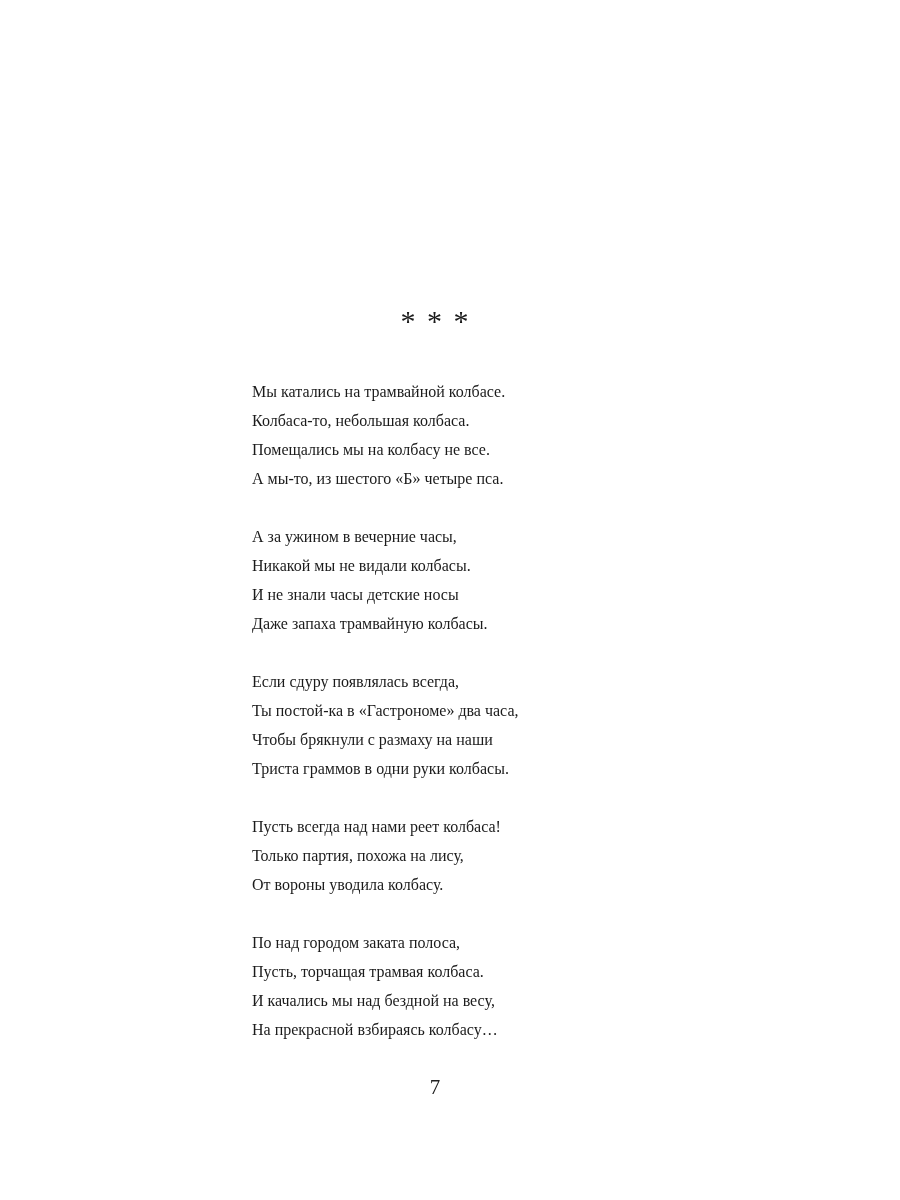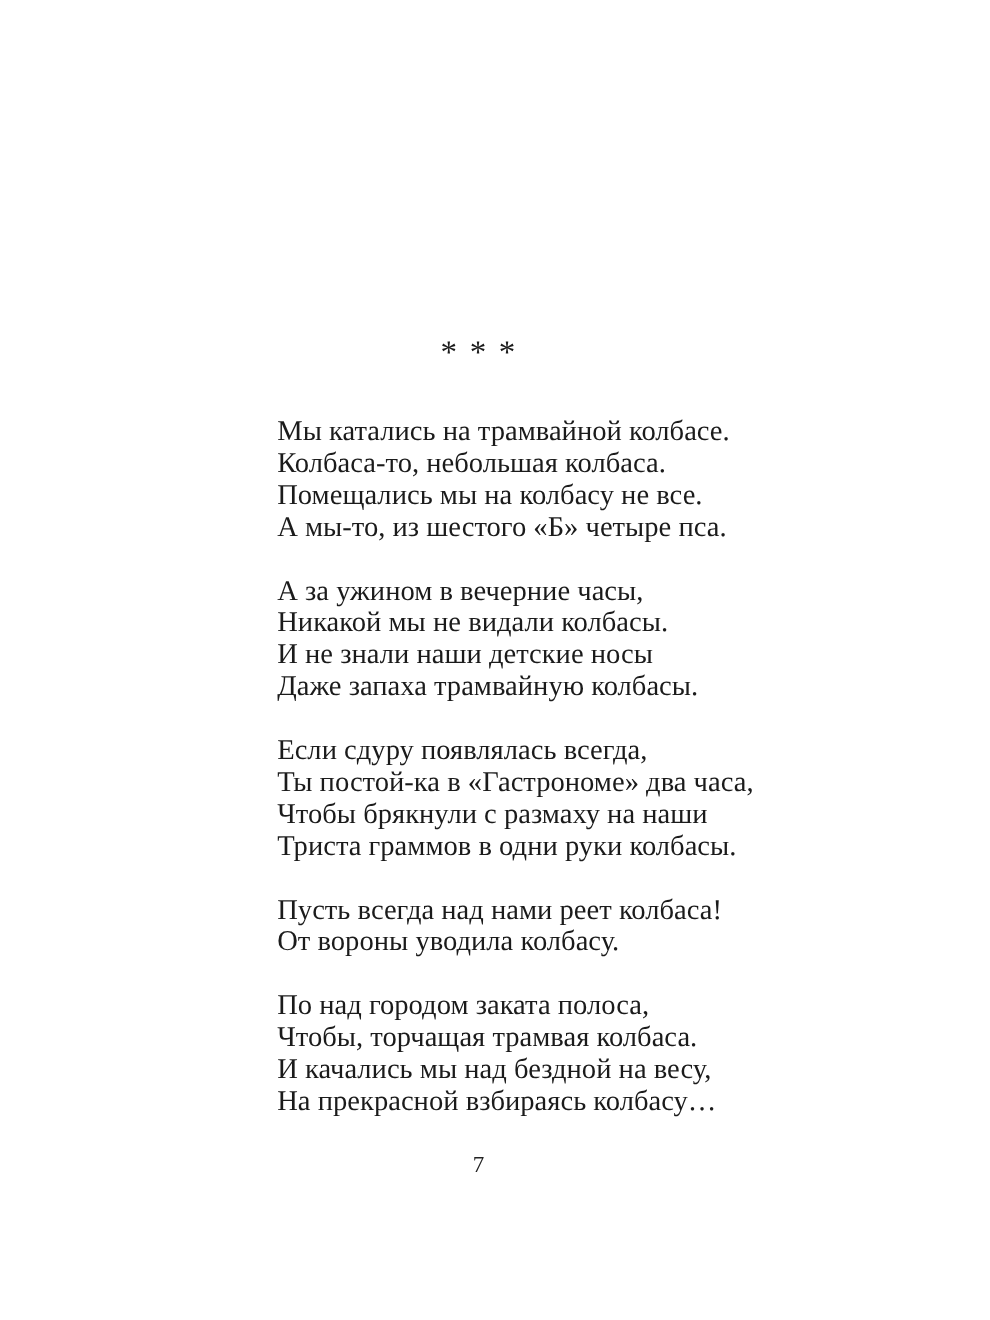--- a/index.html
+++ b/index.html
@@ -33,21 +33,21 @@
   }
   .stanza {
     margin: 0 0 29px 0;
   }
   .stanza.first {
     margin-top: 41px;
   }
   .stanza p {
     margin: 0;
     padding: 0;
-    font-size: 26px;
+    font-size: 16px;
     line-height: 29px;
     white-space: nowrap;
     color: #1b1b1b;
   }
   .page-number {
     margin-top: 31px;
     text-align: center;
     font-size: 21px;
     line-height: 24px;
     color: #222222;
@@ -64,39 +64,40 @@
     <div class="stanza first">
       <p>Мы катались на трамвайной колбасе.</p>
       <p>Колбаса-то, небольшая колбаса.</p>
       <p>Помещались мы на колбасу не все.</p>
       <p>А мы-то, из шестого «Б» четыре пса.</p>
     </div>
 
     <div class="stanza">
       <p>А за ужином в вечерние часы,</p>
       <p>Никакой мы не видали колбасы.</p>
-      <p>И не знали наши детские носы</p>
+      <p>И не знали часы детские носы</p>
       <p>Даже запаха трамвайную колбасы.</p>
     </div>
 
     <div class="stanza">
       <p>Если сдуру появлялась всегда,</p>
       <p>Ты постой-ка в «Гастрономе» два часа,</p>
       <p>Чтобы брякнули с размаху на наши</p>
       <p>Триста граммов в одни руки колбасы.</p>
     </div>
 
     <div class="stanza">
       <p>Пусть всегда над нами реет колбаса!</p>
+      <p>Только партия, похожа на лису,</p>
       <p>От вороны уводила колбасу.</p>
     </div>
 
     <div class="stanza">
       <p>По над городом заката полоса,</p>
-      <p>Чтобы, торчащая трамвая колбаса.</p>
+      <p>Пусть, торчащая трамвая колбаса.</p>
       <p>И качались мы над бездной на весу,</p>
       <p>На прекрасной взбираясь колбасу…</p>
     </div>
 
     <div class="page-number">7</div>
 
   </div>
 </div>
 
 </body></html>

